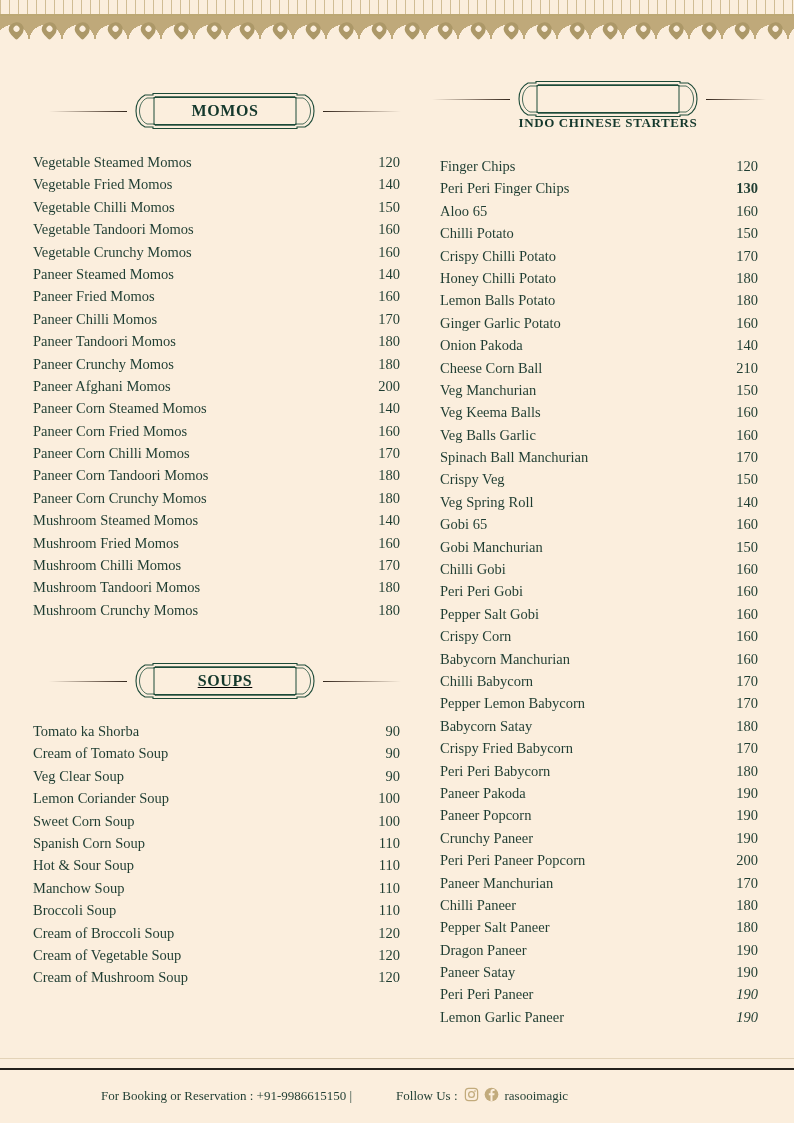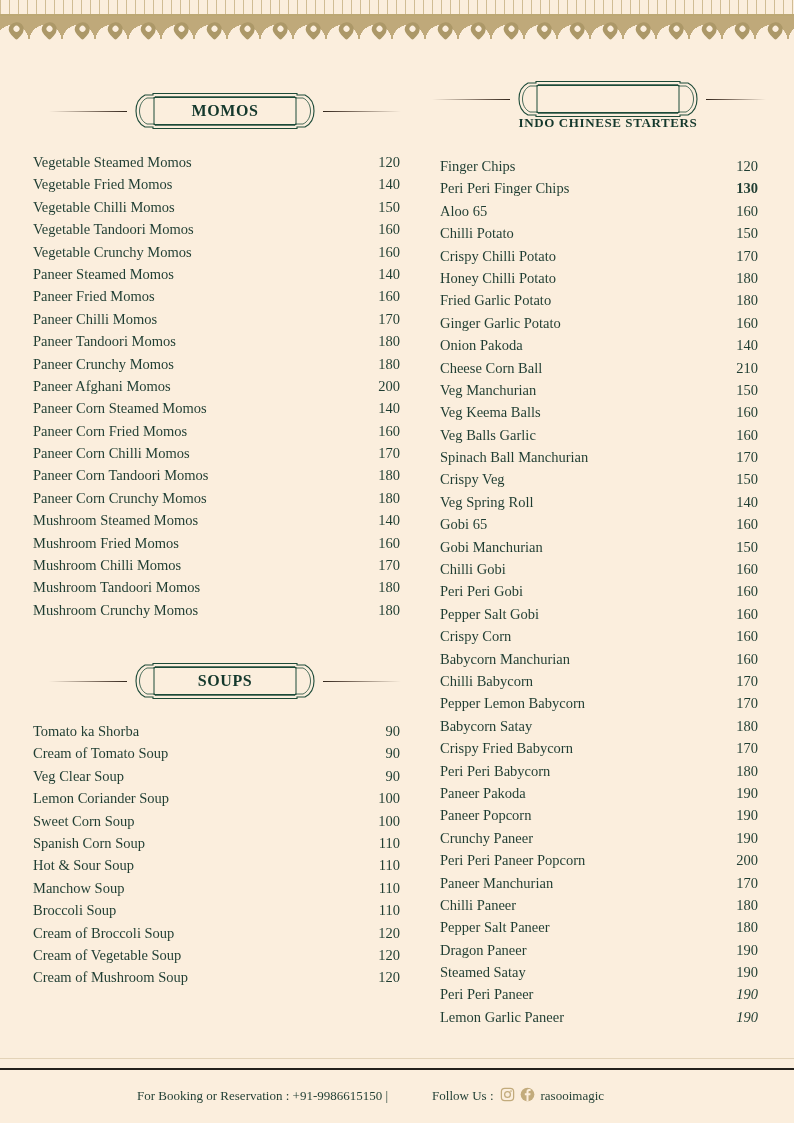--- a/index.html
+++ b/index.html
@@ -164,21 +164,20 @@
   }
   .footer {
     position: absolute;
     left: 0;
     width: 669px;
     display: flex;
     align-items: center;
     justify-content: center;
     color: #1f3d32;
     font-size: 13px;
-    padding-left: 36px;
   }
   .footer .booking { white-space: nowrap; }
   .footer .gap { width: 44px; }
   .footer .follow { white-space: nowrap; }
   .social {
     display: inline-flex;
     align-items: center;
     gap: 5px;
     margin: 0 6px;
     vertical-align: middle;
@@ -233,21 +232,21 @@
       <path d="M20,6 L28,6 L28,4.6 L168,4.6 L168,6 L176,6
                C186,10.5 186,27.5 176,32 L168,32 L168,33.4 L28,33.4 L28,32 L20,32
                C10,27.5 10,10.5 20,6 Z" fill="none" stroke="#1c4a38" stroke-width="0.8"></path>
       <rect x="27" y="5.5" width="142" height="27" fill="none" stroke="#1c4a38" stroke-width="1"></rect>
     </svg>
     <span class="title" style="font-size:16px;">MOMOS</span>
   </div>
   <div class="flourish right" style="width:78px;"></div>
 </div>
 
-<div class="section-head" id="head-soups" style="left:30px; top:662px; width:390px; height:38px;">
+<div class="section-head" id="head-soups" style="left:30px; top:662px; width:390px; height:38px;text-decoration:underline;">
   <div class="flourish left" style="width:78px;"></div>
   <div class="cartouche" style="width:196px; height:38px;">
     <svg width="196" height="38" viewBox="0 0 196 38">
       <path d="M18,3 L26,3 L26,1.5 L170,1.5 L170,3 L178,3
                C190,9 190,29 178,35 L170,35 L170,36.5 L26,36.5 L26,35 L18,35
                C6,29 6,9 18,3 Z" fill="none" stroke="#1c4a38" stroke-width="1.1"></path>
       <path d="M20,6 L28,6 L28,4.6 L168,4.6 L168,6 L176,6
                C186,10.5 186,27.5 176,32 L168,32 L168,33.4 L28,33.4 L28,32 L20,32
                C10,27.5 10,10.5 20,6 Z" fill="none" stroke="#1c4a38" stroke-width="0.8"></path>
       <rect x="27" y="5.5" width="142" height="27" fill="none" stroke="#1c4a38" stroke-width="1"></rect>
@@ -431,21 +430,21 @@
     </div>
     <div class="menu-row">
       <span class="item-name">Crispy Chilli Potato</span>
       <span class="item-price" style="width: 40px;">170</span>
     </div>
     <div class="menu-row">
       <span class="item-name">Honey Chilli Potato</span>
       <span class="item-price" style="width: 40px;">180</span>
     </div>
     <div class="menu-row">
-      <span class="item-name">Fried Garlic Potato</span>
+      <span class="item-name">Lemon Balls Potato</span>
       <span class="item-price" style="width: 40px;">180</span>
     </div>
     <div class="menu-row">
       <span class="item-name">Ginger Garlic Potato</span>
       <span class="item-price" style="width: 40px;">160</span>
     </div>
     <div class="menu-row">
       <span class="item-name">Onion Pakoda</span>
       <span class="item-price" style="width: 40px;">140</span>
     </div>
@@ -551,21 +550,21 @@
     </div>
     <div class="menu-row">
       <span class="item-name">Pepper Salt Paneer</span>
       <span class="item-price" style="width: 40px;">180</span>
     </div>
     <div class="menu-row">
       <span class="item-name">Dragon Paneer</span>
       <span class="item-price" style="width: 40px;">190</span>
     </div>
     <div class="menu-row">
-      <span class="item-name">Steamed Satay</span>
+      <span class="item-name">Paneer Satay</span>
       <span class="item-price" style="width: 40px;">190</span>
     </div>
     <div class="menu-row">
       <span class="item-name">Peri Peri Paneer</span>
       <span class="item-price italic" style="width: 40px;">190</span>
     </div>
     <div class="menu-row">
       <span class="item-name">Lemon Garlic Paneer</span>
       <span class="item-price italic" style="width: 40px;">190</span>
     </div>

